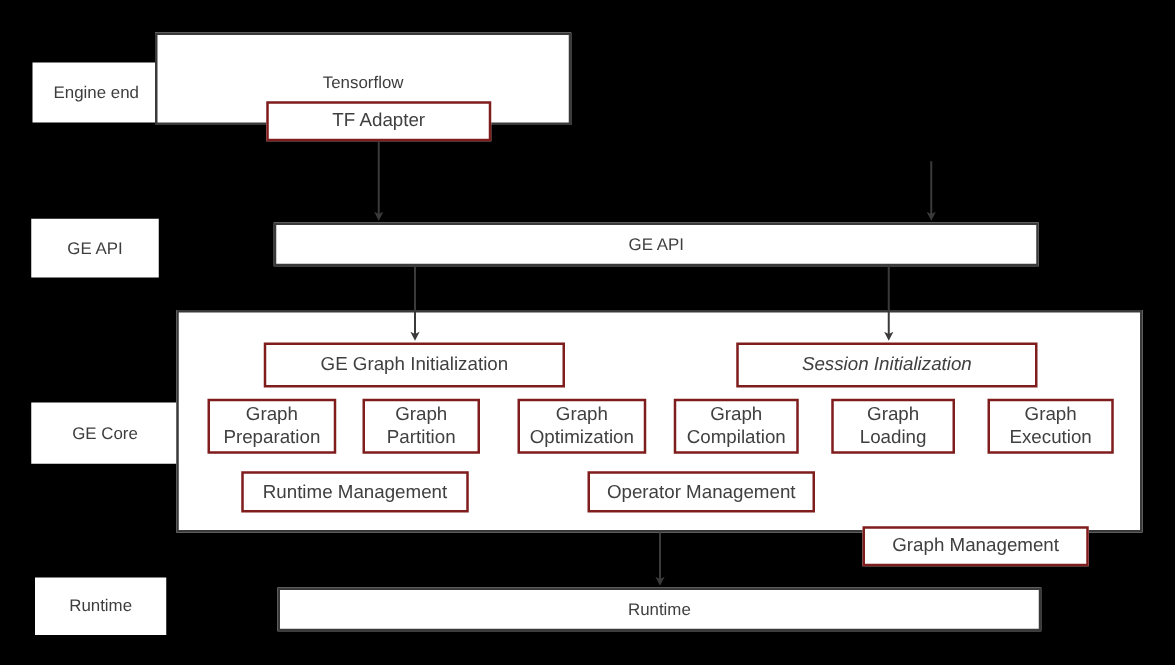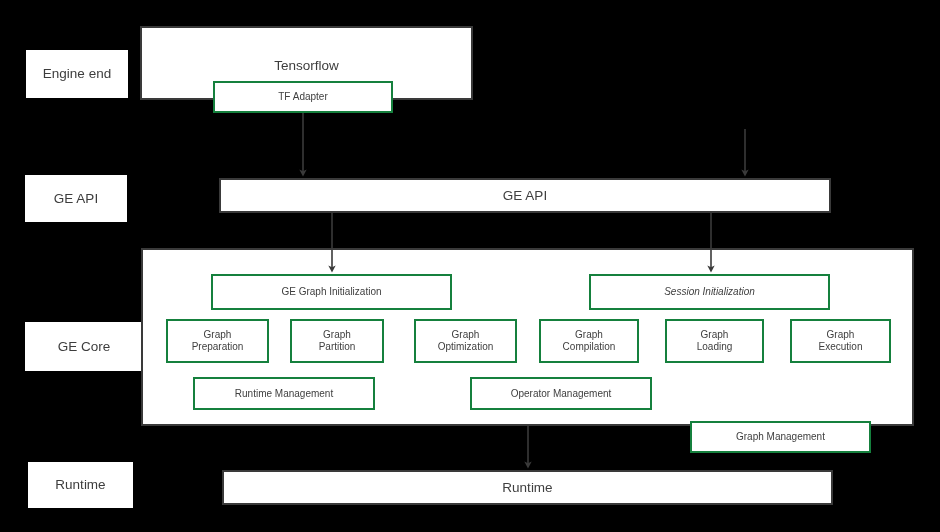--- a/index.html
+++ b/index.html
@@ -43,22 +43,22 @@
   .panel > .panel-title {
     position: absolute;
     left: 0;
     right: 0;
     text-align: center;
     color: #3d3d3d;
     font-size: 13.5px;
   }
   
   .node {
-    border: 2px solid #15803d;
-    font-size: 10px;
+    border: 2px solid #7f1d1d;
+    font-size: 15px;
   }
   .bar {
     border: 2px solid #3a3a3a;
     font-size: 13.5px;
   }
   .inner-panel-bg {
     position: absolute;
     box-sizing: border-box;
     background: #ffffff;
     border: 2px solid #3a3a3a;
@@ -86,21 +86,21 @@
   </div>
 
   <div class="box rail-label" style="left:25px; top:322px; width:118px; height:49px;align-items:center;">
     <span>GE Core</span>
   </div>
 
   <div class="box rail-label" style="left:28px; top:462px; width:105px; height:46px;">
     <span>Runtime</span>
   </div>
 
-  <div class="box panel" style="left:140px; top:26px; width:333px; height:74px;">
+  <div class="box panel" style="left:124px; top:26px; width:333px; height:74px;">
     <span class="panel-title" style="top:30px;">Tensorflow</span>
   </div>
   <div class="box node" style="left:213px; top:81px; width:180px; height:32px;">
     <span>TF Adapter</span>
   </div>
 
 
   <div class="box bar" style="left:219px; top:178px; width:612px; height:35px;">
     <span>GE API</span>
   </div>

